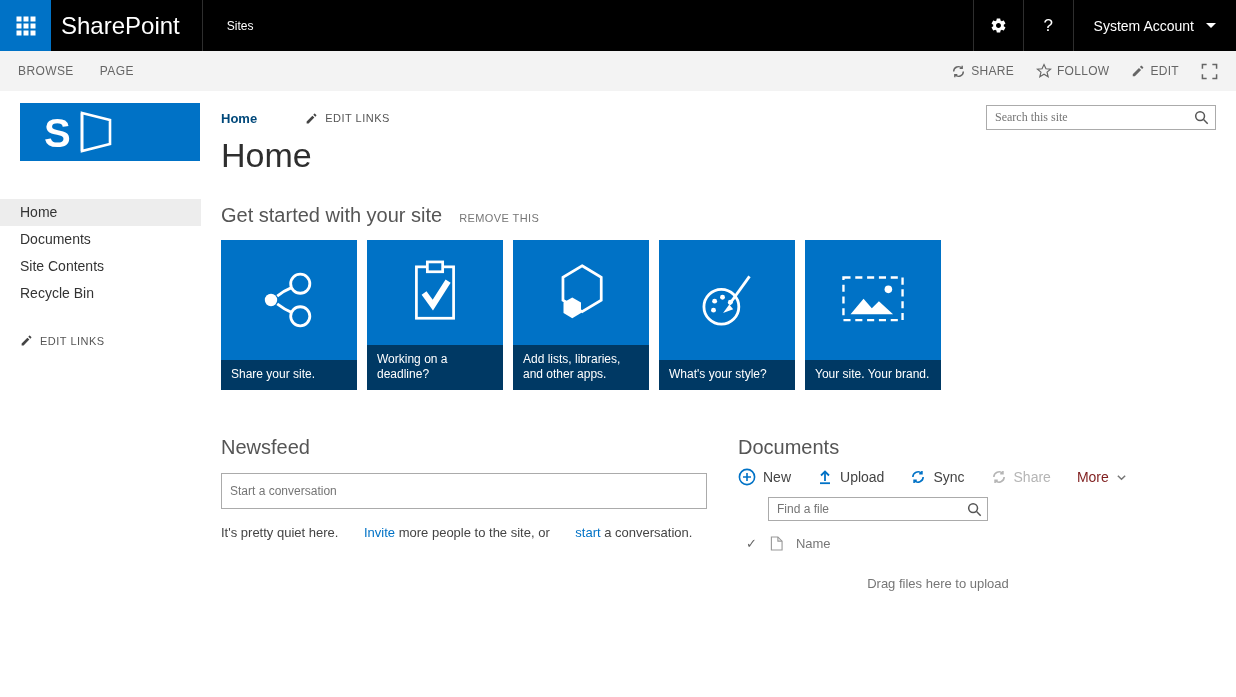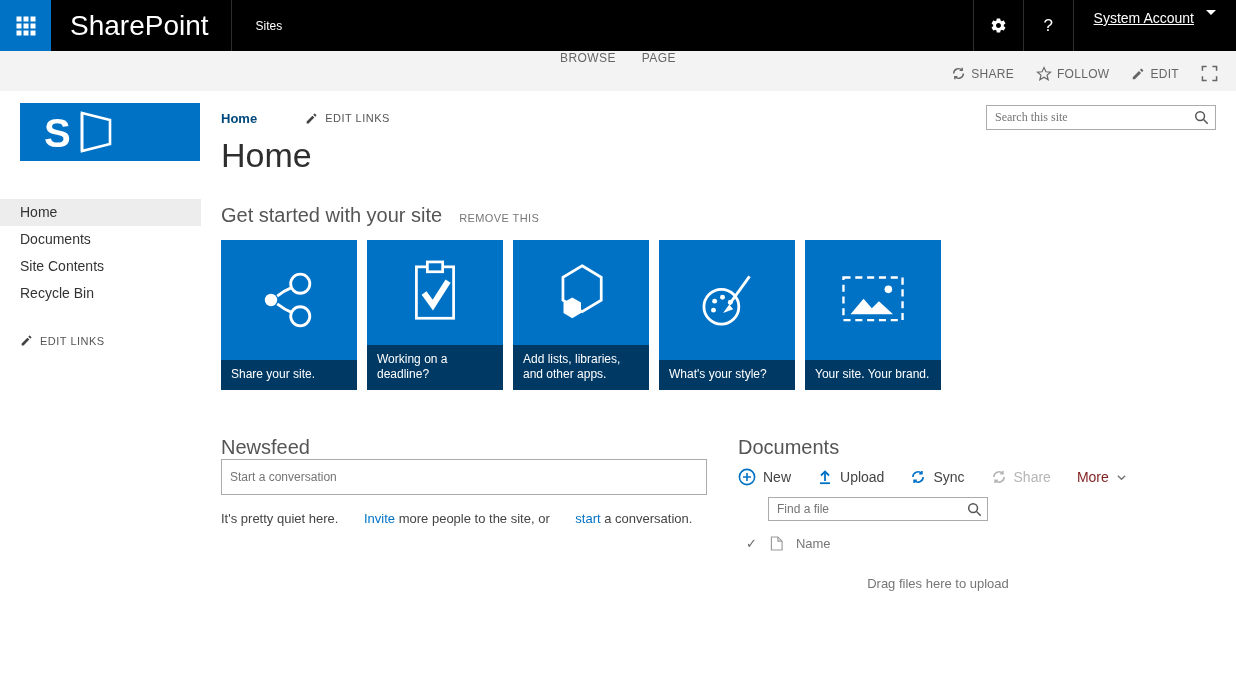--- a/index.html
+++ b/index.html
@@ -3,30 +3,30 @@
 <meta charset="utf-8">
 <style>
   * { box-sizing: border-box; margin: 0; padding: 0; }
   html, body { width: 1236px; height: 697px; overflow: hidden; }
   body { font-family: "Liberation Sans", "DejaVu Sans", sans-serif; background: #fff; color: #333; }
   a { text-decoration: none; cursor: pointer; }
 
   
   .suite-bar { height: 51px; background: #000; display: flex; align-items: stretch; color: #fff; }
   .waffle { width: 51px; background: #0072c6; display: flex; align-items: center; justify-content: center; cursor: pointer; flex: none; }
-  .brand { font-size: 28px; font-weight: 300; display: flex; align-items: center; padding: 0 22px 0 19px; cursor: pointer; }
+  .brand { font-size: 24px; font-weight: 300; display: flex; align-items: center; padding: 0 22px 0 10px; cursor: pointer; }
   .suite-divider { width: 1px; background: #2e2e2e; flex: none; }
   .section { font-size: 12px; font-weight: 300; display: flex; align-items: center; padding: 8px 24px; cursor: pointer; }
   .spacer { flex: 1; }
   .suite-btn { width: 50px; border-left: 1px solid #2e2e2e; display: flex; align-items: center; justify-content: center; font-size: 17px; cursor: pointer; flex: none; }
-  .account { border-left: 1px solid #2e2e2e; display: flex; align-items: flex-start; padding: 10px 20px; font-size: 14px; gap: 12px; cursor: pointer; text-decoration: underline; }
+  .account { border-left: 1px solid #2e2e2e; display: flex; align-items: center; padding: 10px 20px; font-size: 14px; gap: 12px; cursor: pointer; }
   .caret-down { width: 0; height: 0; border-left: 5px solid transparent; border-right: 5px solid transparent; border-top: 5px solid #fff; }
 
   
-  .ribbon { height: 40px; background: #f3f3f3; display: flex; align-items: center; padding: 0 18px; flex-direction: column; }
+  .ribbon { height: 40px; background: #f3f3f3; display: flex; align-items: center; padding: 0 18px; }
   .ribbon-tabs { display: flex; gap: 26px; }
   .ribbon-tab { font-size: 12px; color: #666; letter-spacing: .4px; cursor: pointer; }
   .ribbon-actions { margin-left: auto; display: flex; align-items: center; gap: 22px; }
   .ribbon-action { display: flex; align-items: center; gap: 5px; font-size: 12px; color: #666; letter-spacing: .3px; cursor: pointer; }
 
   
   .content { display: flex; height: 606px; }
   .sidebar { width: 201px; flex: none; padding-top: 12px; }
   .logo { width: 180px; height: 58px; margin-left: 20px; background: #0072c6; display: flex; align-items: center; cursor: pointer; }
   .nav { margin-top: 38px; }
@@ -47,21 +47,21 @@
   .gs-remove { font-size: 11px; color: #767676; letter-spacing: .4px; cursor: pointer; }
 
   .tiles { display: flex; gap: 10px; margin-top: 13px; }
   .tile { width: 136px; height: 150px; background: #0072c6; display: flex; flex-direction: column; cursor: pointer; }
   .tile-icon { flex: 1; display: flex; align-items: center; justify-content: center; }
   .tile-caption { background: #003964; color: #fff; font-size: 12px; line-height: 1.3; padding: 7px 10px; }
 
   .bottom { display: flex; margin-top: 46px; }
   .newsfeed-col { width: 517px; flex: none; }
   .section-title { font-size: 20px; font-weight: 300; color: #555; }
-  .conversation-input { width: 486px; height: 36px; border: 1px solid #ababab; padding: 0 8px; font-size: 12px; color: #3b82f6; font-family: inherit; outline: none; display: block; }
+  .conversation-input { margin-top: 14px; width: 486px; height: 36px; border: 1px solid #ababab; padding: 0 8px; font-size: 12px; color: #3b82f6; font-family: inherit; outline: none; display: block; }
   .quiet { margin-top: 16px; font-size: 13px; color: #444; }
   .quiet a { color: #0072c6; margin-left: 22px; }
 
   .documents-col { width: 400px; flex: none; }
   .doc-toolbar { display: flex; align-items: center; gap: 26px; margin-top: 9px; }
   .doc-action { display: flex; align-items: center; gap: 7px; font-size: 14px; color: #444; cursor: pointer; }
   .doc-action.disabled { color: #b5b5b5; cursor: default; }
   .find-box { margin: 11px 0 0 30px; width: 220px; height: 24px; border: 1px solid #ababab; display: flex; align-items: center; padding: 0 5px 0 8px; background: #fff; }
   .find-box input { border: none; outline: none; flex: 1; font-size: 12px; color: #0f766e; font-family: inherit; background: transparent; }
   .doc-list-header { display: flex; align-items: center; gap: 13px; margin: 15px 0 0 8px; font-size: 13px; color: #767676; }

